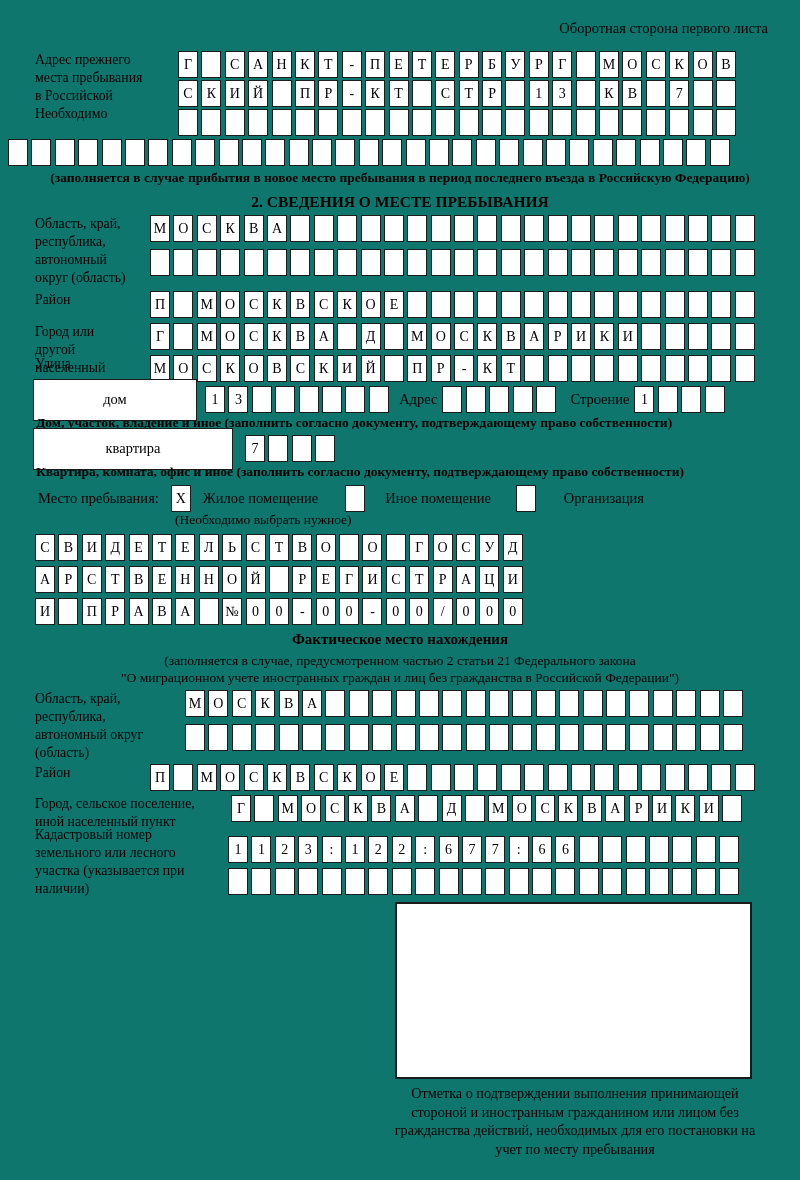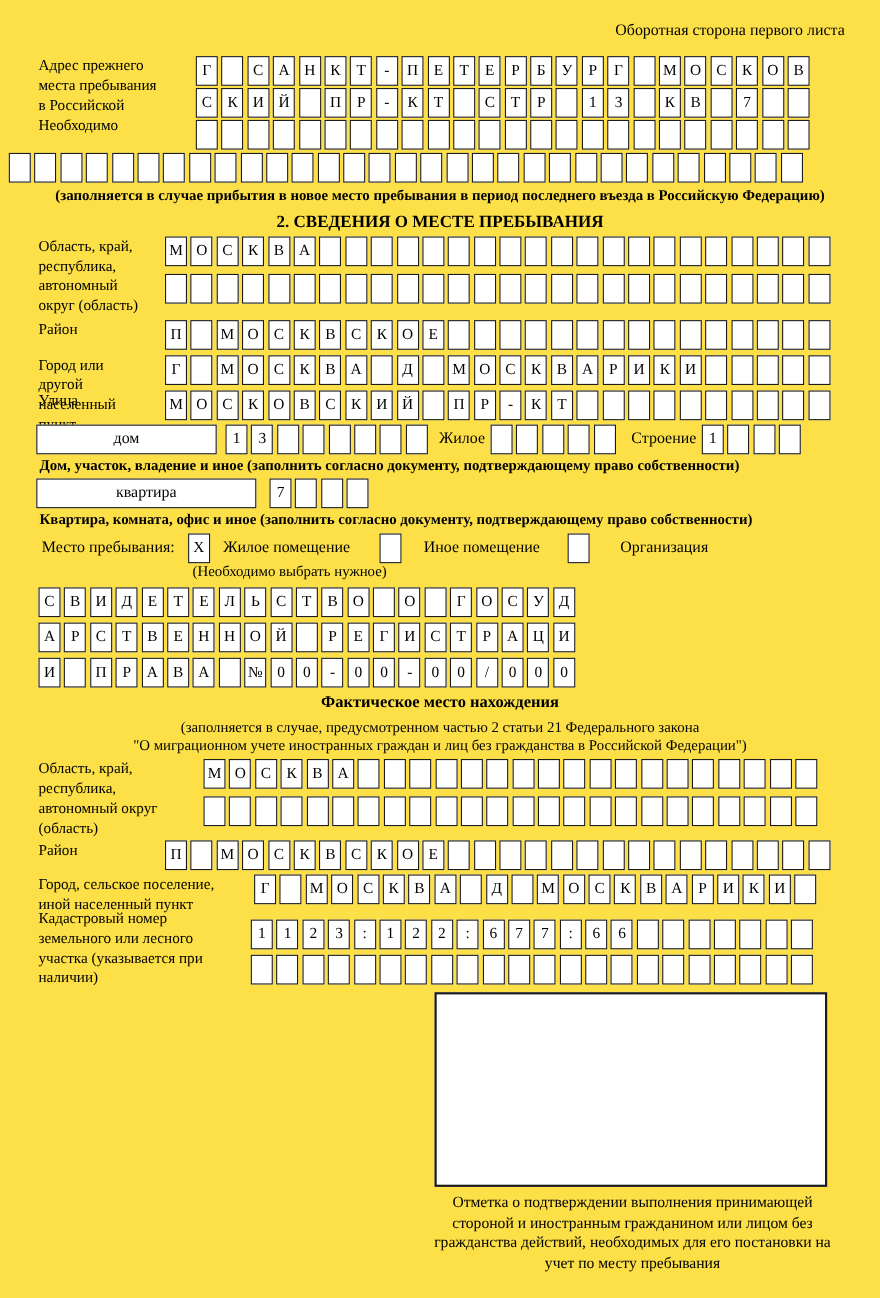--- a/index.html
+++ b/index.html
@@ -1,18 +1,18 @@
 <!DOCTYPE html>
 <html><head>
 <meta charset="utf-8">
 <style>
   * { margin:0; padding:0; box-sizing:border-box; }
   html,body { background:#ffffff; }
   body { font-family:"Liberation Serif", serif; color:#000; }
-  .page { width:800px; height:1180px; background:#fde047; overflow:hidden; position:relative; }
+  .page { width:800px; height:1180px; background:#0f766e; overflow:hidden; position:relative; }
 
   .corner { padding:20px 32px 0 0; text-align:right; font-size:14.5px; }
 
   .field { display:flex; align-items:flex-start; padding-left:35px; }
   .flabel { font-size:13.8px; line-height:18px; flex:none; }
 
   .w143 { width:143px; padding-right:26px; }
   .w115 { width:115px; padding-right:14px; }
   .w150 { width:150px; padding-right:24px; }
   .w196 { width:196px; padding-right:20px; }
@@ -38,21 +38,21 @@
   .h2 { text-align:center; font-weight:bold; font-size:15.5px; margin-top:6px; line-height:20px; }
   .h3 { text-align:center; font-weight:bold; font-size:15px; margin-top:4px; line-height:20px; }
   .cnote { text-align:center; font-size:13.5px; line-height:17px; }
   .cnotes { margin-top:3px; }
 
   .mt3 { margin-top:3px; } .mt4 { margin-top:4px; } .mt5 { margin-top:5px; }
   .mt2 { margin-top:2px; } .mt6 { margin-top:6px; } .mt14 { margin-top:14px; }
   .h27 { height:27px; }
 
   .domrow { display:flex; align-items:center; padding-left:33px; margin-top:4px; height:27px; }
-  .wbox { height:27px; border:1.6px solid #1c1c1c; display:flex; align-items:center; justify-content:center;
+  .wbox { height:42px; border:1.6px solid #1c1c1c; display:flex; align-items:center; justify-content:center;
           font-size:14.5px; flex:none; background:#fff; }
   .wbox.dom { width:164px; margin-right:8px; }
   .wbox.kv  { width:200px; margin-right:12px; }
   .inlbl { font-size:14.5px; margin:0 5px 0 7px; white-space:nowrap; }
   .inlbl.str { margin-left:11px; }
 
   .stayrow { display:flex; align-items:center; padding-left:38px; margin-top:5px; height:27px; font-size:14.5px; }
   .stayrow .cbox { margin:0; }
   .stayrow .x1 { margin-left:12px; }
   .stayrow .t1 { margin-left:12px; }
@@ -357,21 +357,21 @@
     <div class="brow">
         <span class="cbox">1</span>
         <span class="cbox">3</span>
         <span class="cbox"></span>
         <span class="cbox"></span>
         <span class="cbox"></span>
         <span class="cbox"></span>
         <span class="cbox"></span>
         <span class="cbox"></span>
       </div>
-    <div class="inlbl">Жилое</div>
+    <div class="inlbl">Адрес</div>
     <div class="brow">
         <span class="cbox"></span>
         <span class="cbox"></span>
         <span class="cbox"></span>
         <span class="cbox"></span>
         <span class="cbox"></span>
       </div>
     <div class="inlbl str">Строение</div>
     <div class="brow">
         <span class="cbox">1</span>

